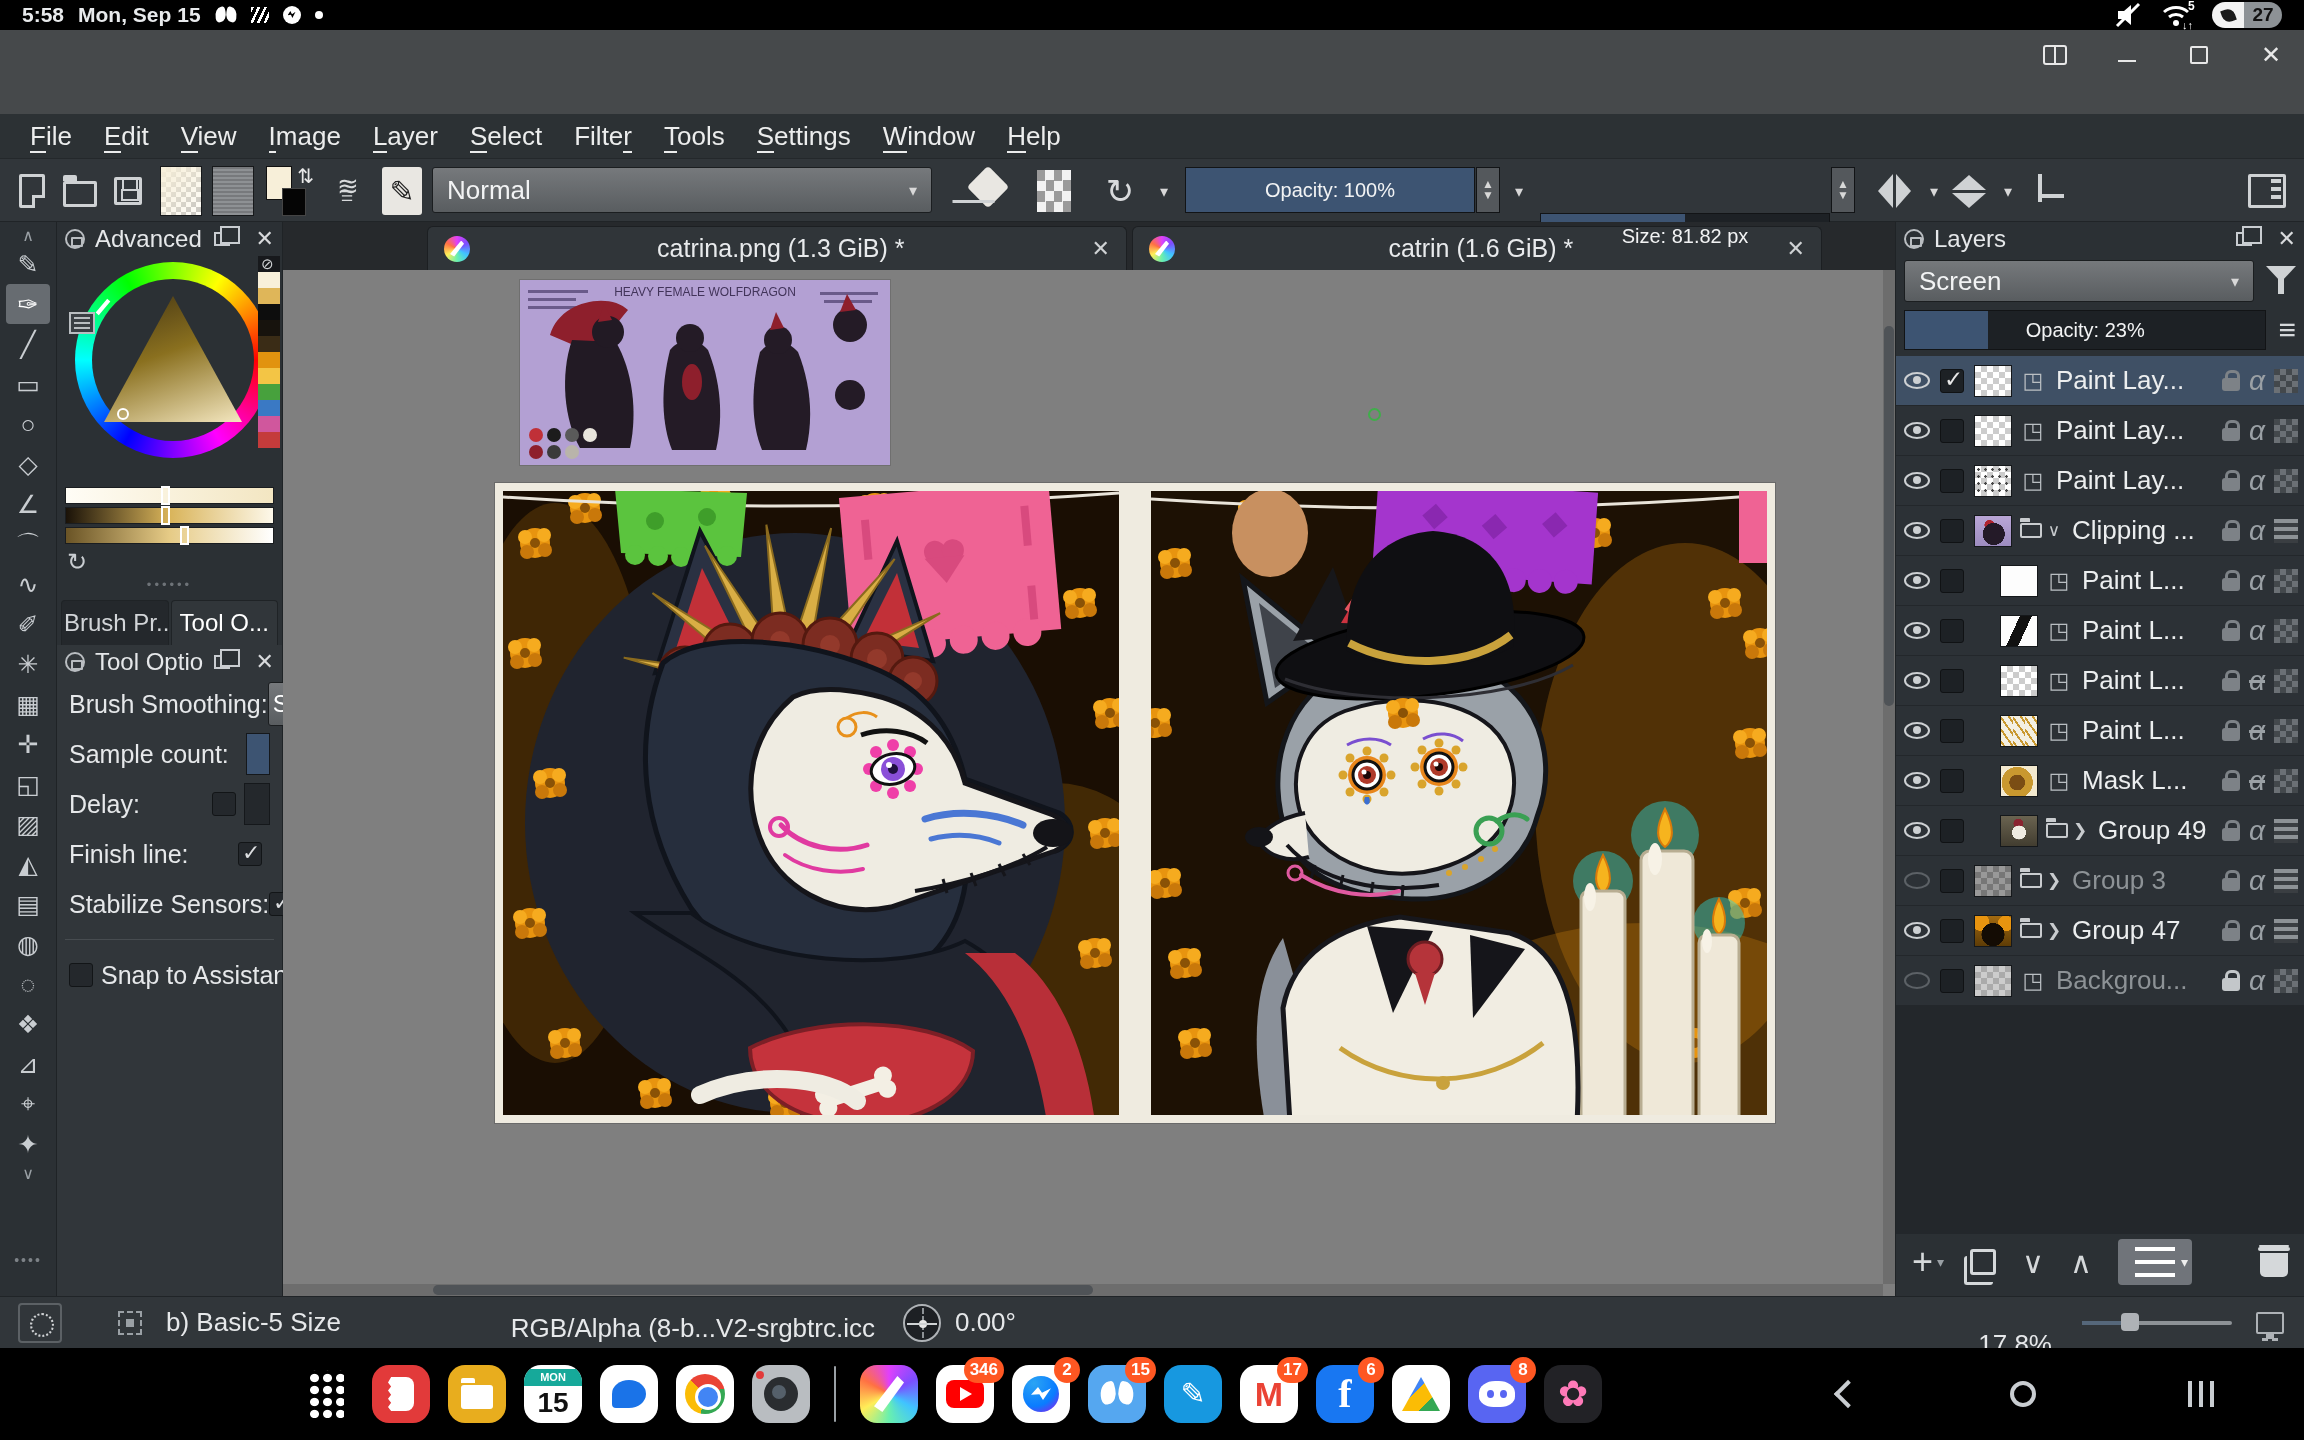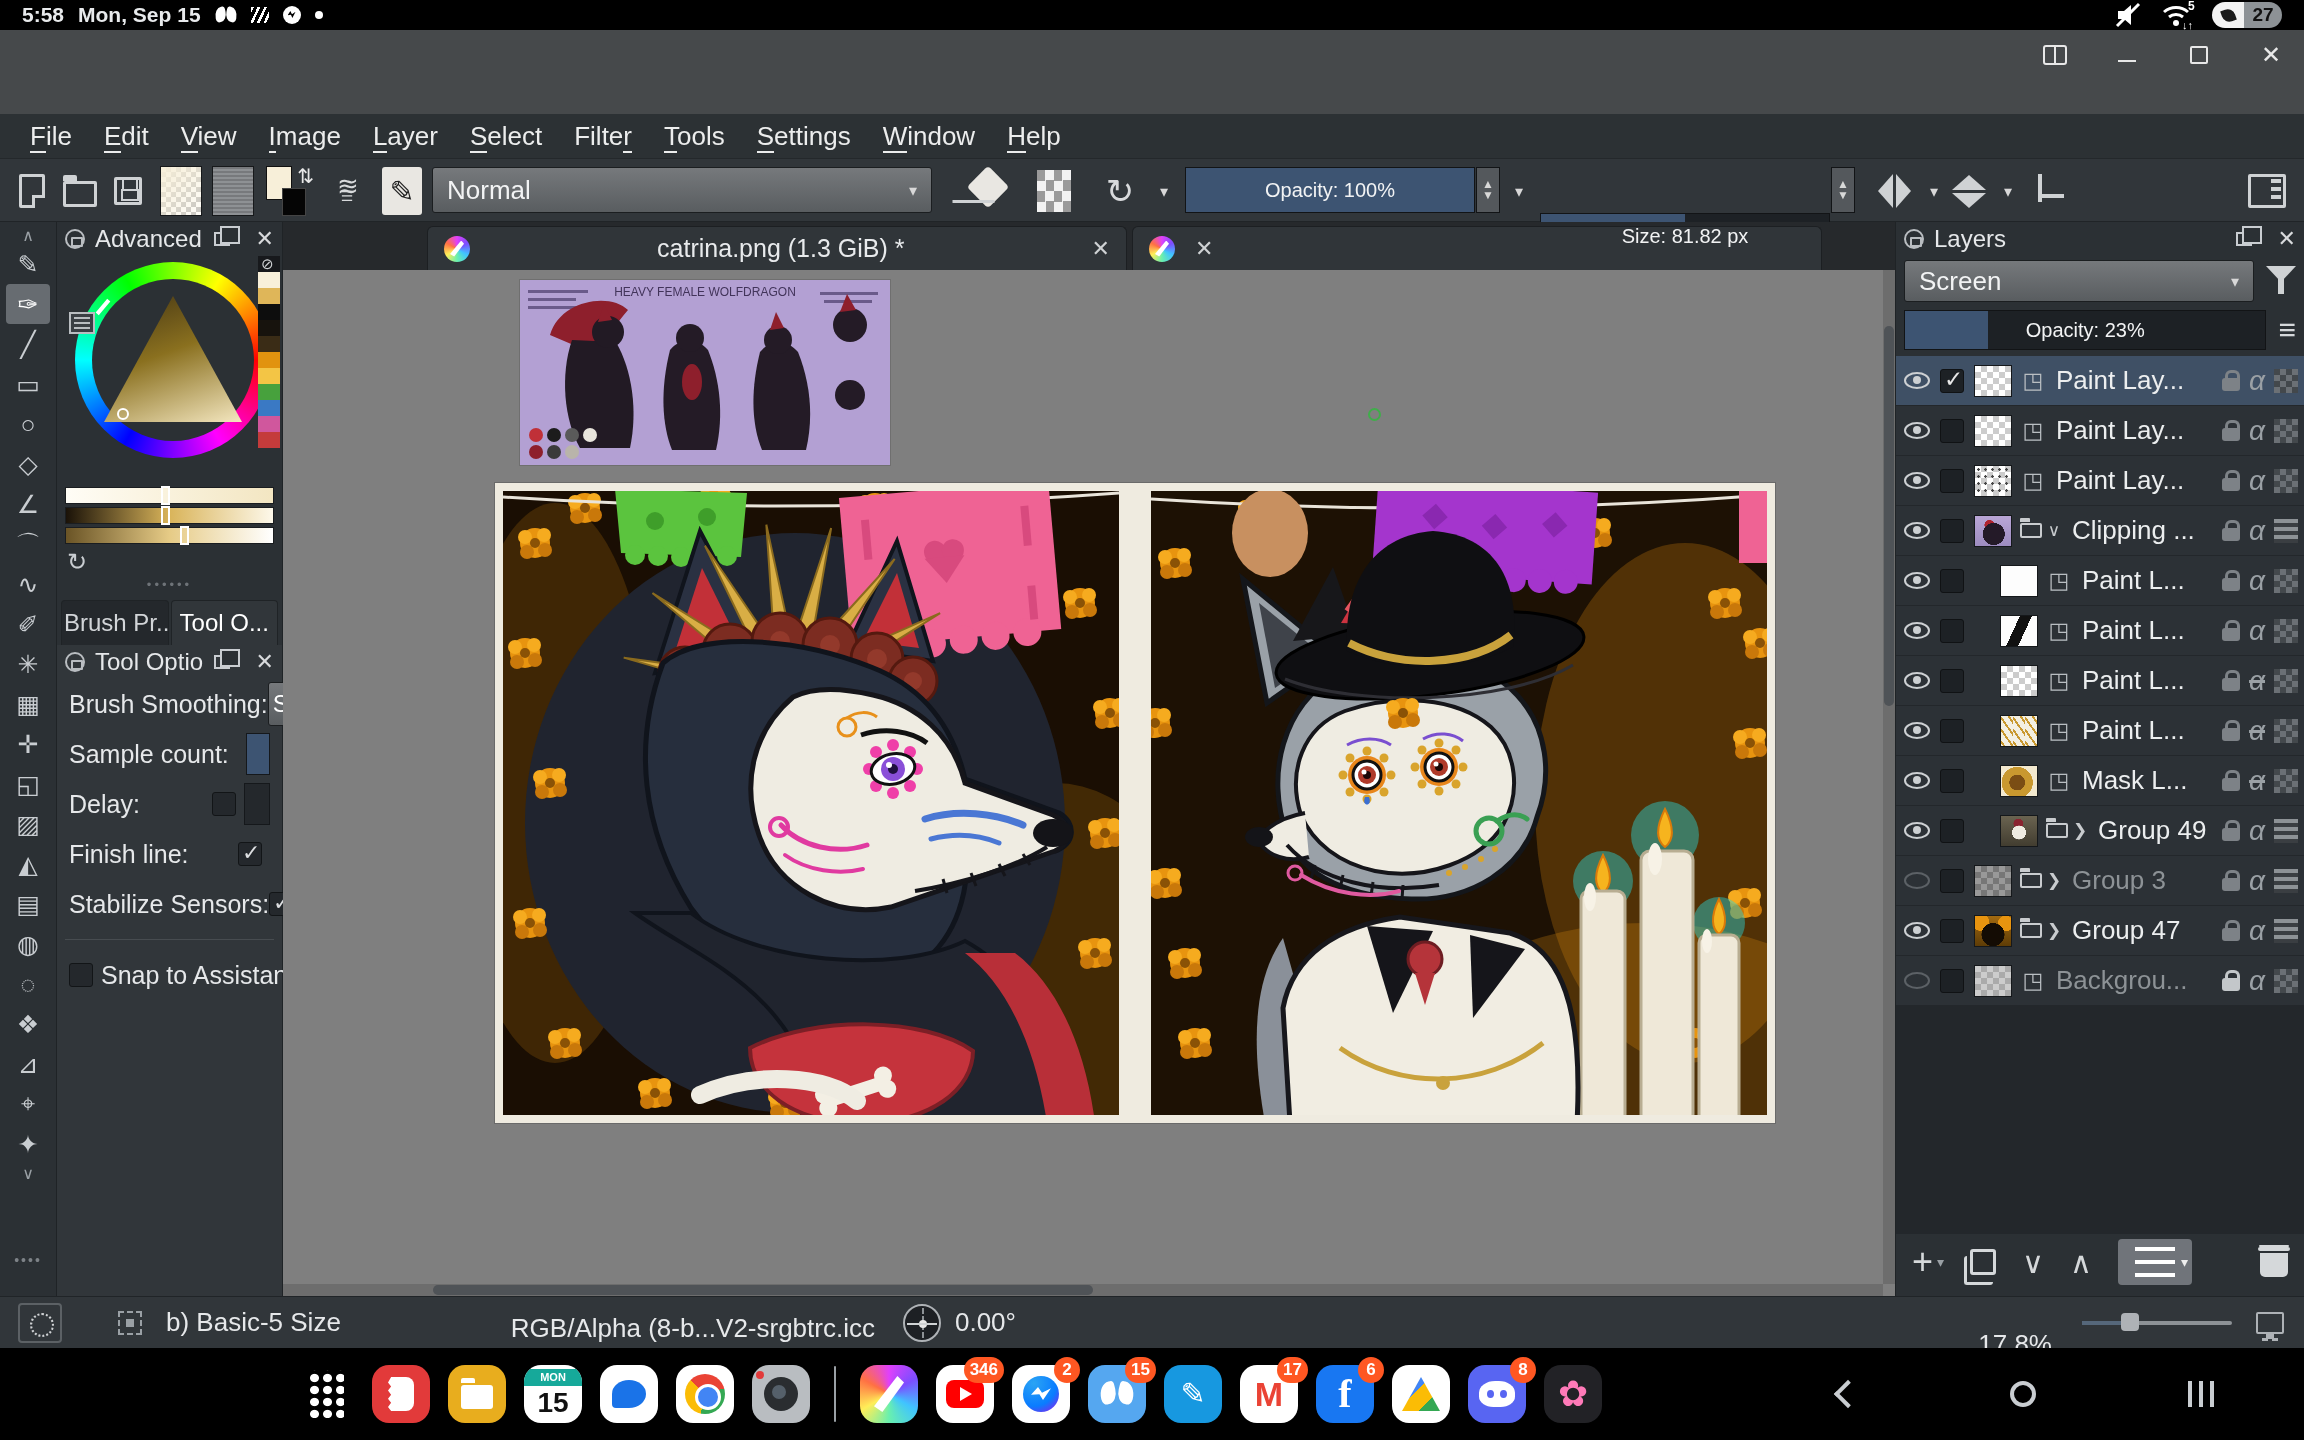--- a/index.html
+++ b/index.html
@@ -574,20 +574,21 @@
 
   <div id="center" class="abs">
     <div id="tabbar">
       <div class="doc-tab">
         <span class="krita-ic"></span>
         <span class="tab-label">catrina.png (1.3 GiB) *</span>
         <span class="tab-x">✕</span>
       </div>
       <div class="doc-tab">
         <span class="krita-ic"></span>
+        <span class="tab-label">catrin (1.6 GiB) *</span>
         <span class="tab-x">✕</span>
       </div>
     </div>
     <div id="viewport">
 
       <svg id="ref-img" viewBox="0 0 370 185">
         <rect width="370" height="185" fill="#b3a0d3"></rect>
         <rect x="8" y="10" width="60" height="3" fill="#6a5a8a"></rect>
           <rect x="8" y="18" width="48" height="3" fill="#6a5a8a"></rect>
           <rect x="8" y="26" width="54" height="3" fill="#6a5a8a"></rect>

